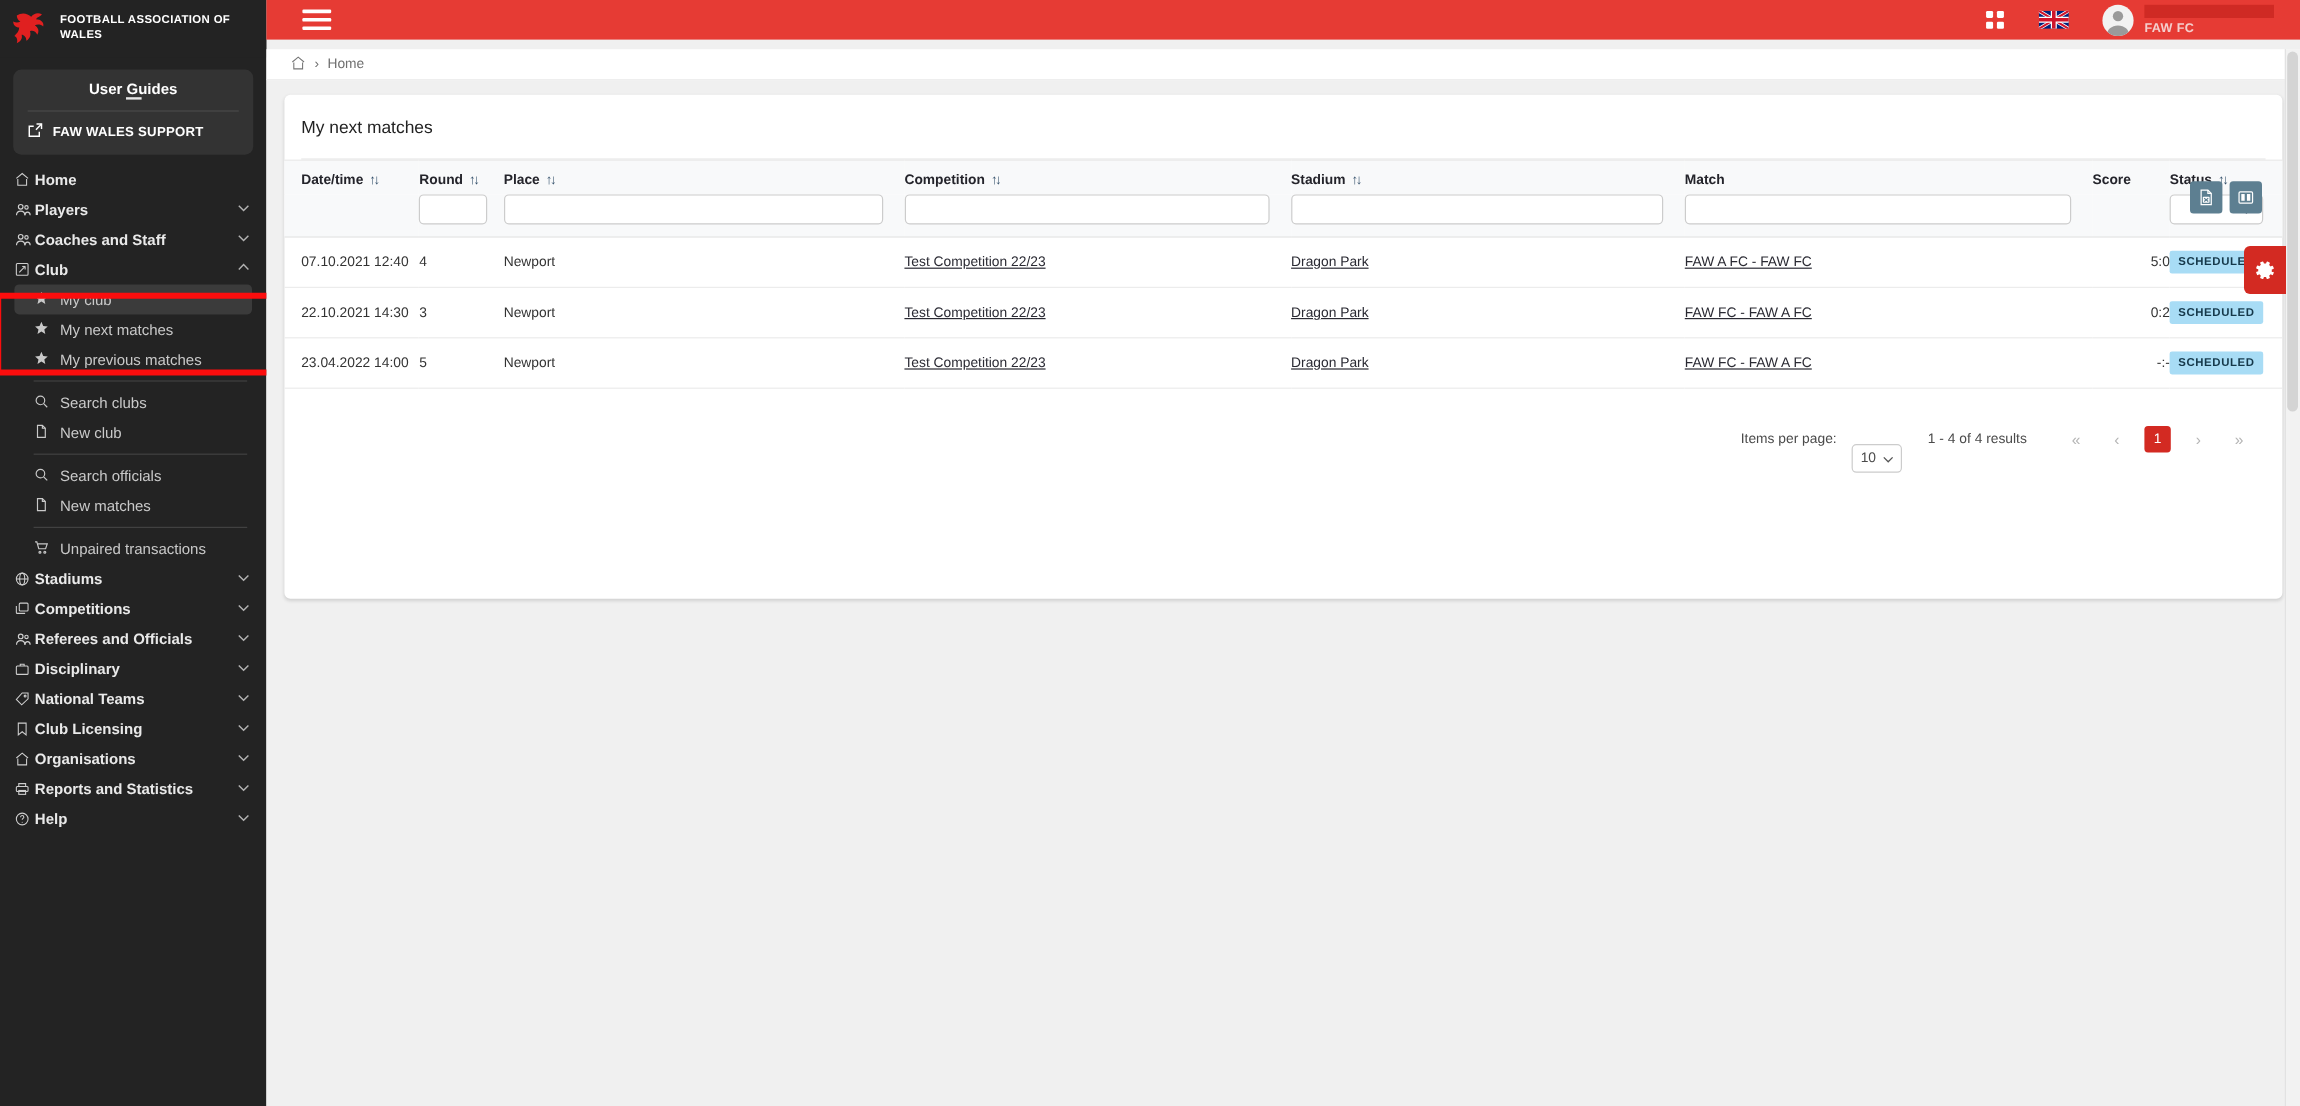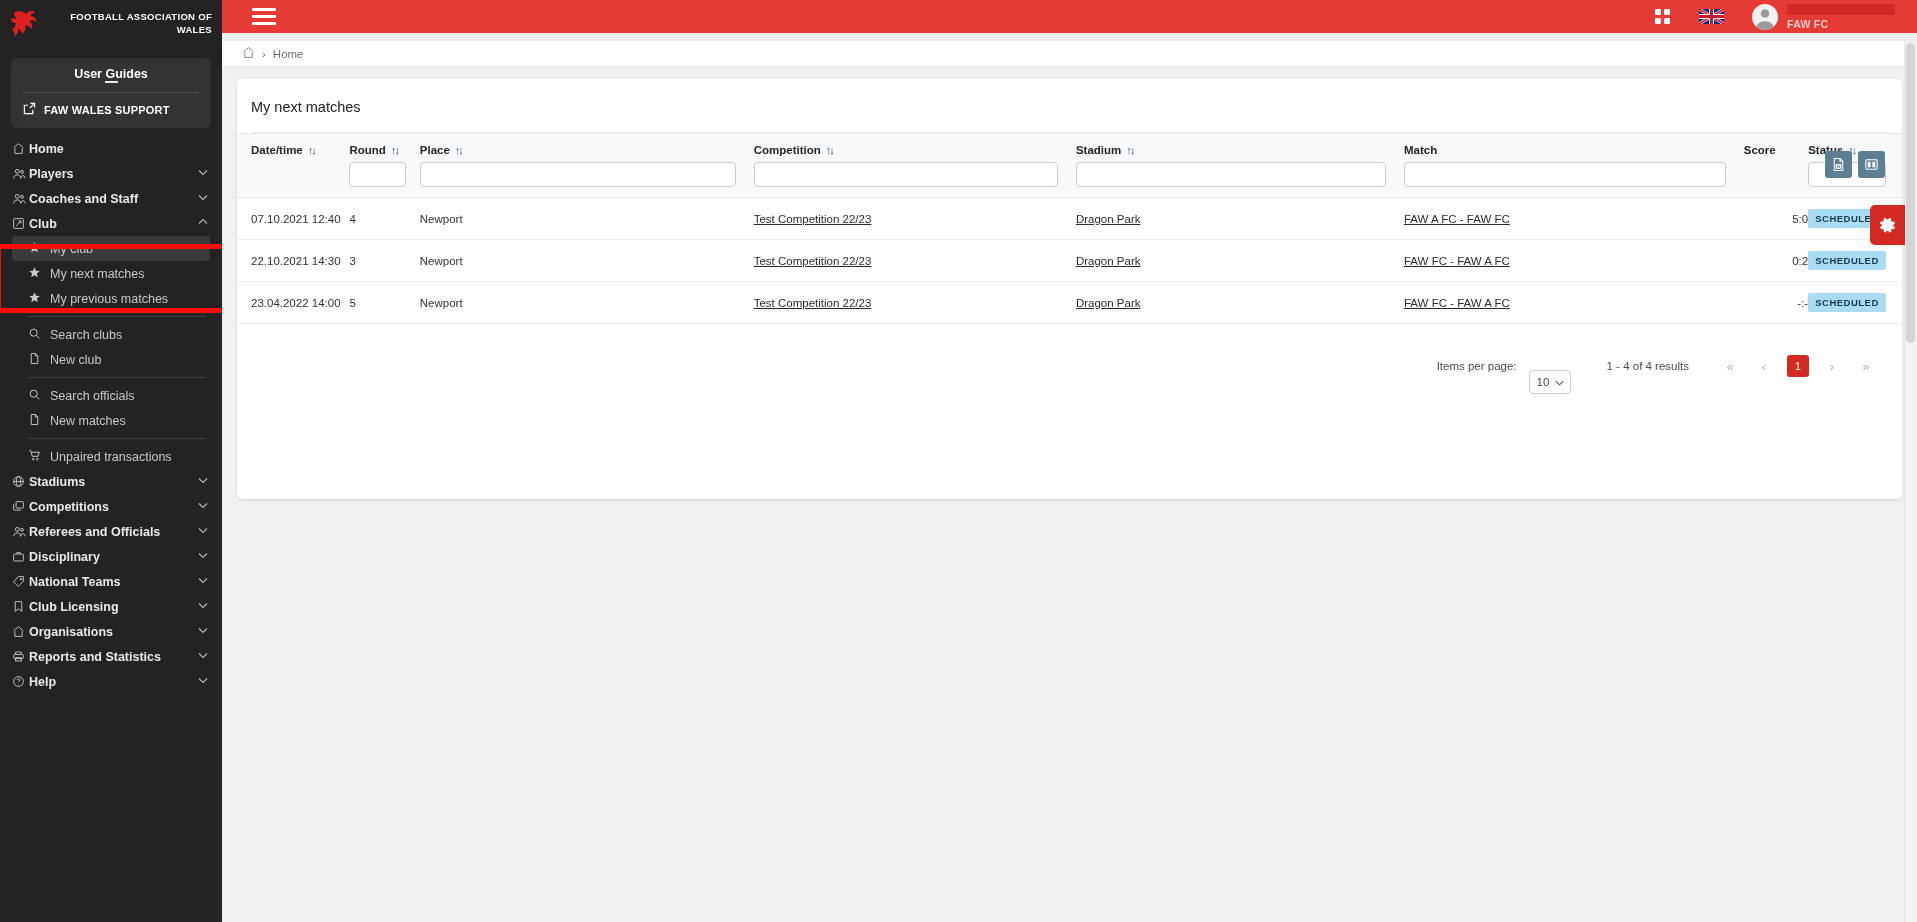--- a/index.html
+++ b/index.html
@@ -15,21 +15,20 @@
   #sidebar {
     position: absolute; left: 0; top: 0;
     width: 222px; height: 922px;
     background: #232323;
     overflow: hidden;
   }
   #brand {
     height: 48px; display: flex; align-items: center;
     padding: 12px 10px; gap: 10px;
     background: #232323;
-    text-align: right;
   }
   #brand .crest { width: 30px; height: 34px; flex: 0 0 30px; }
   #brand .brand-text {
     color: #fff; font-size: 9.5px; font-weight: bold;
     line-height: 1.35; letter-spacing: .3px; text-transform: uppercase;
   }
 
   .guides-card {
     margin: 10px 11px 6px 11px;
     background: #333333;
@@ -774,21 +773,21 @@
     </table>
 
     <div id="pager">
       <span>Items per page:</span>
       <div id="ipp">
         <span>10</span>
         <svg viewBox="0 0 12 12" width="11" height="11" fill="none" stroke="#555" stroke-width="1.2">
             <path d="M2 4.5 6 8.5 10 4.5"></path>
           </svg>
       </div>
-      <span style="margin-left:24px">1 - 4 of 4 results</span>
+      <span style="margin-left:10px">1 - 4 of 4 results</span>
       <span class="pgbtn" style="margin-left:18px">«</span>
       <span class="pgbtn">‹</span>
       <span class="pgnum">1</span>
       <span class="pgbtn">›</span>
       <span class="pgbtn">»</span>
     </div>
 
   </div>
 </div>
 

